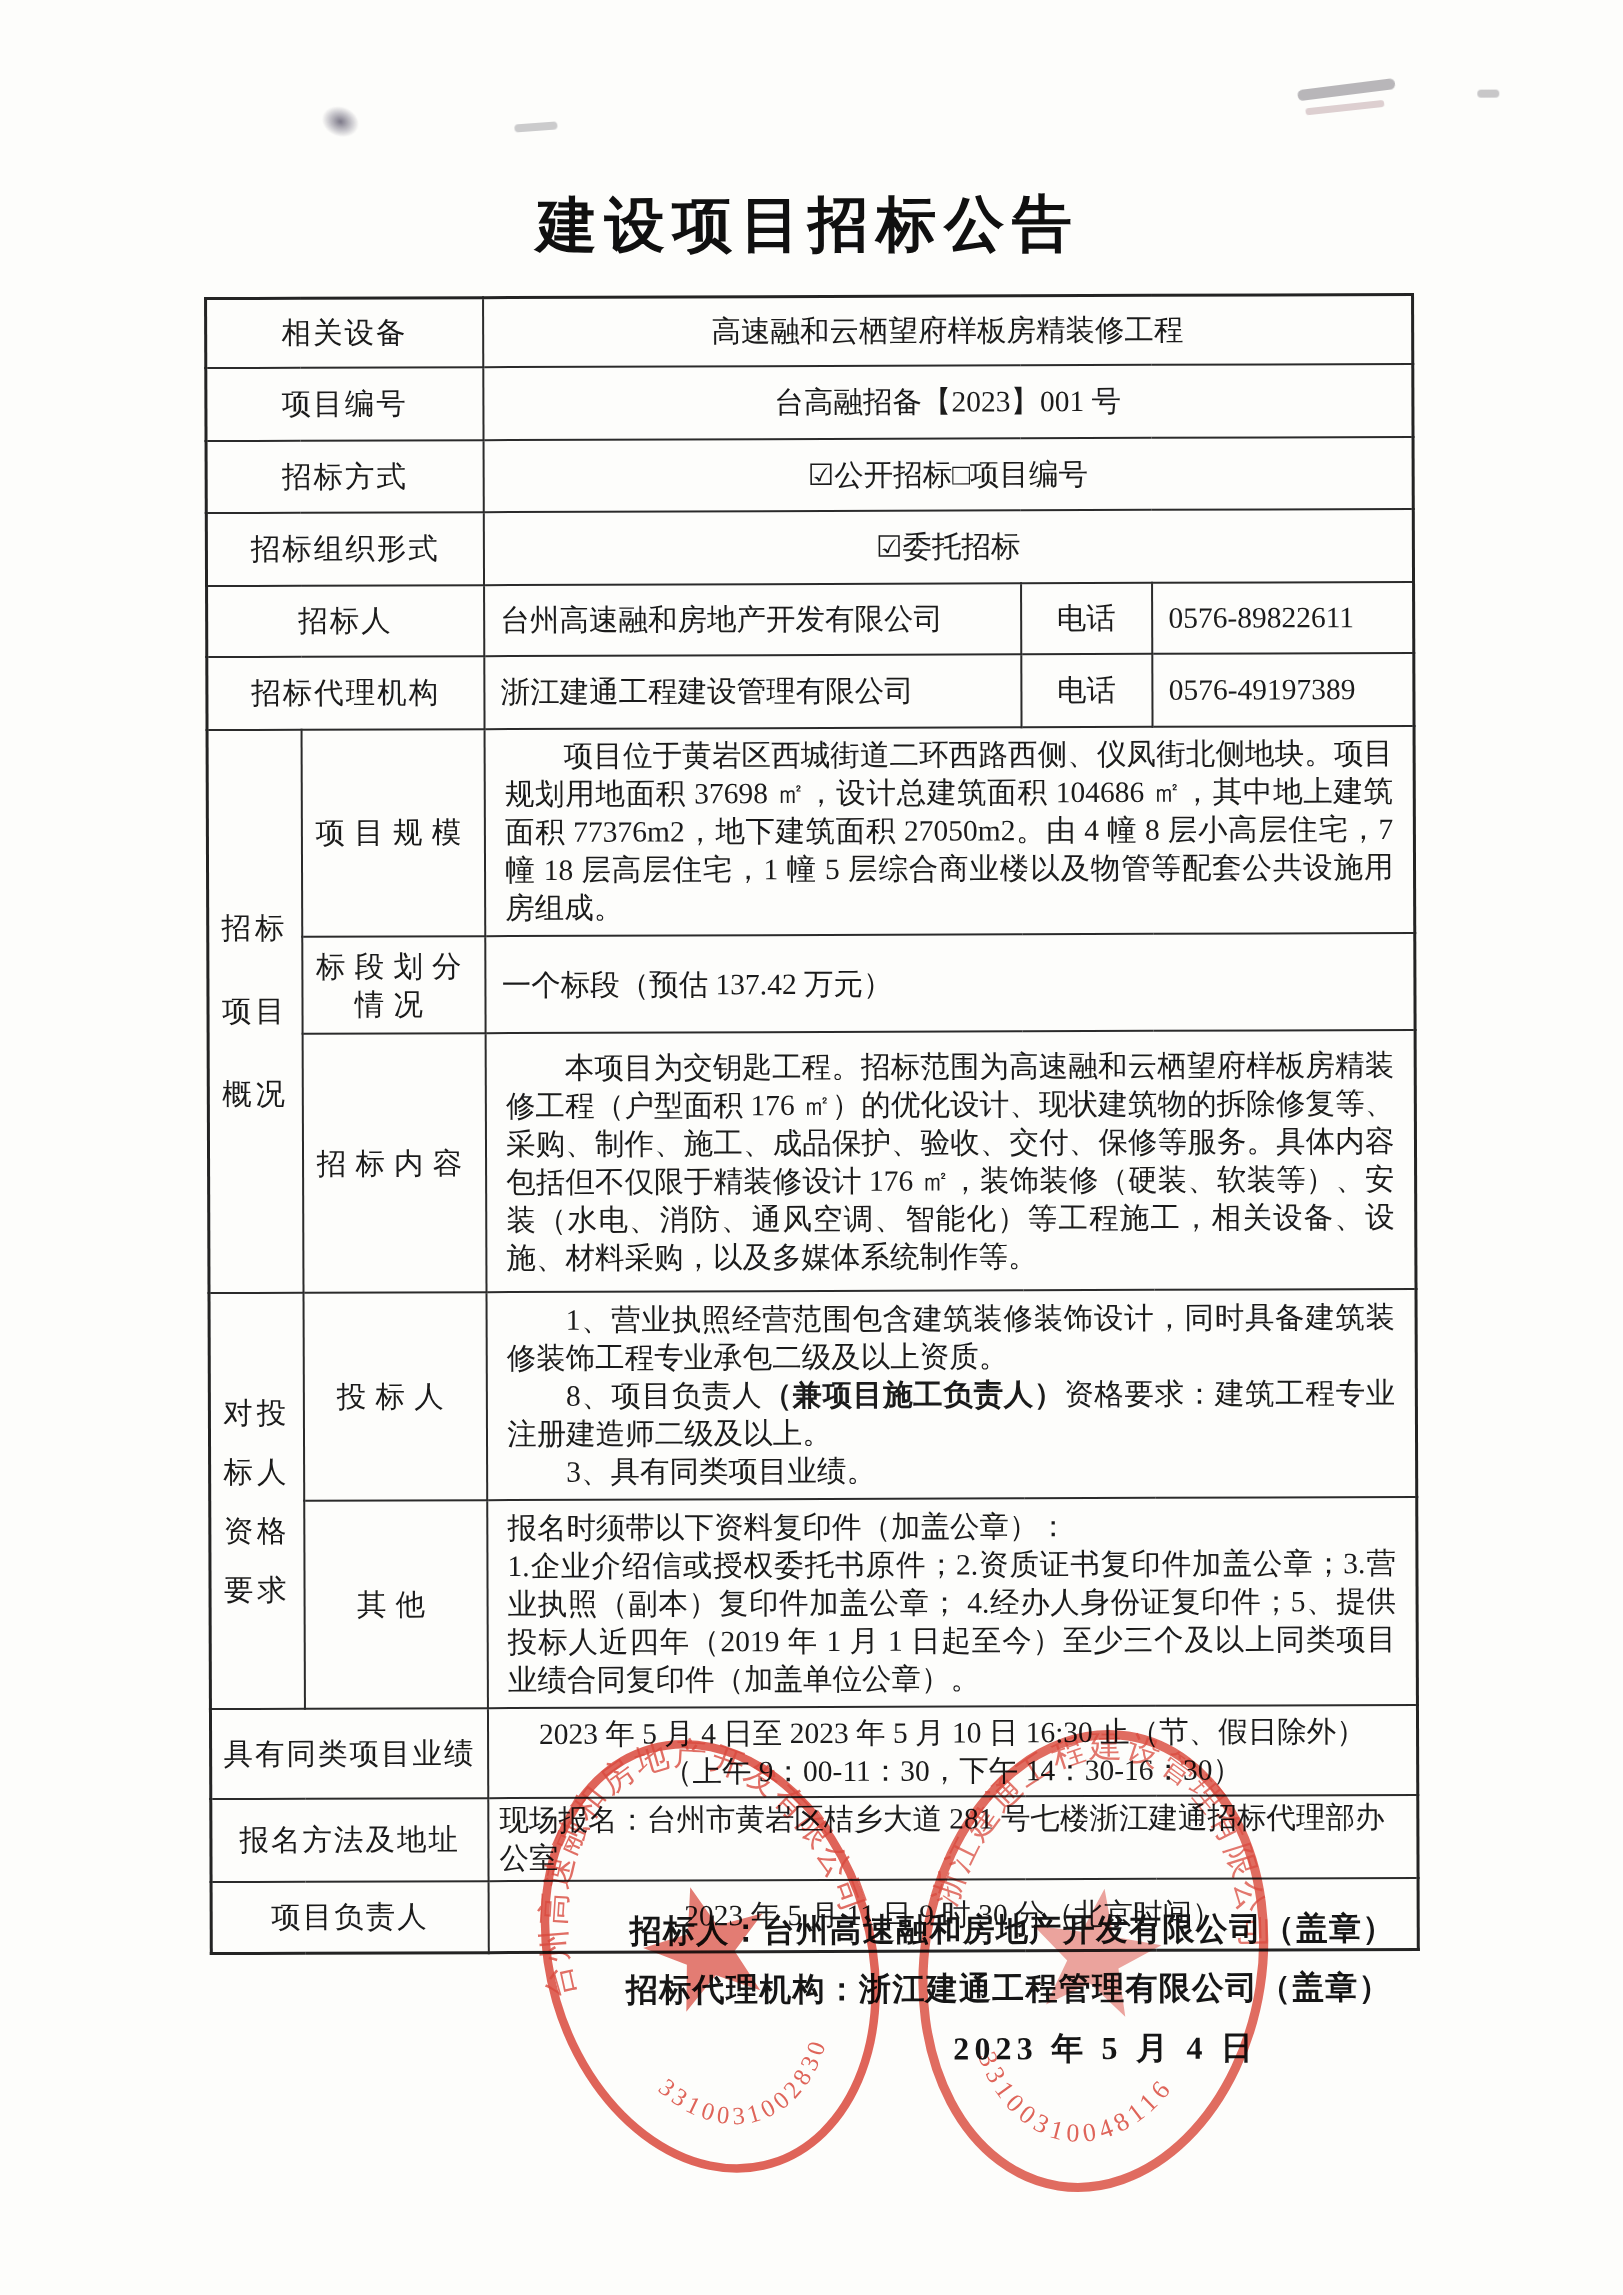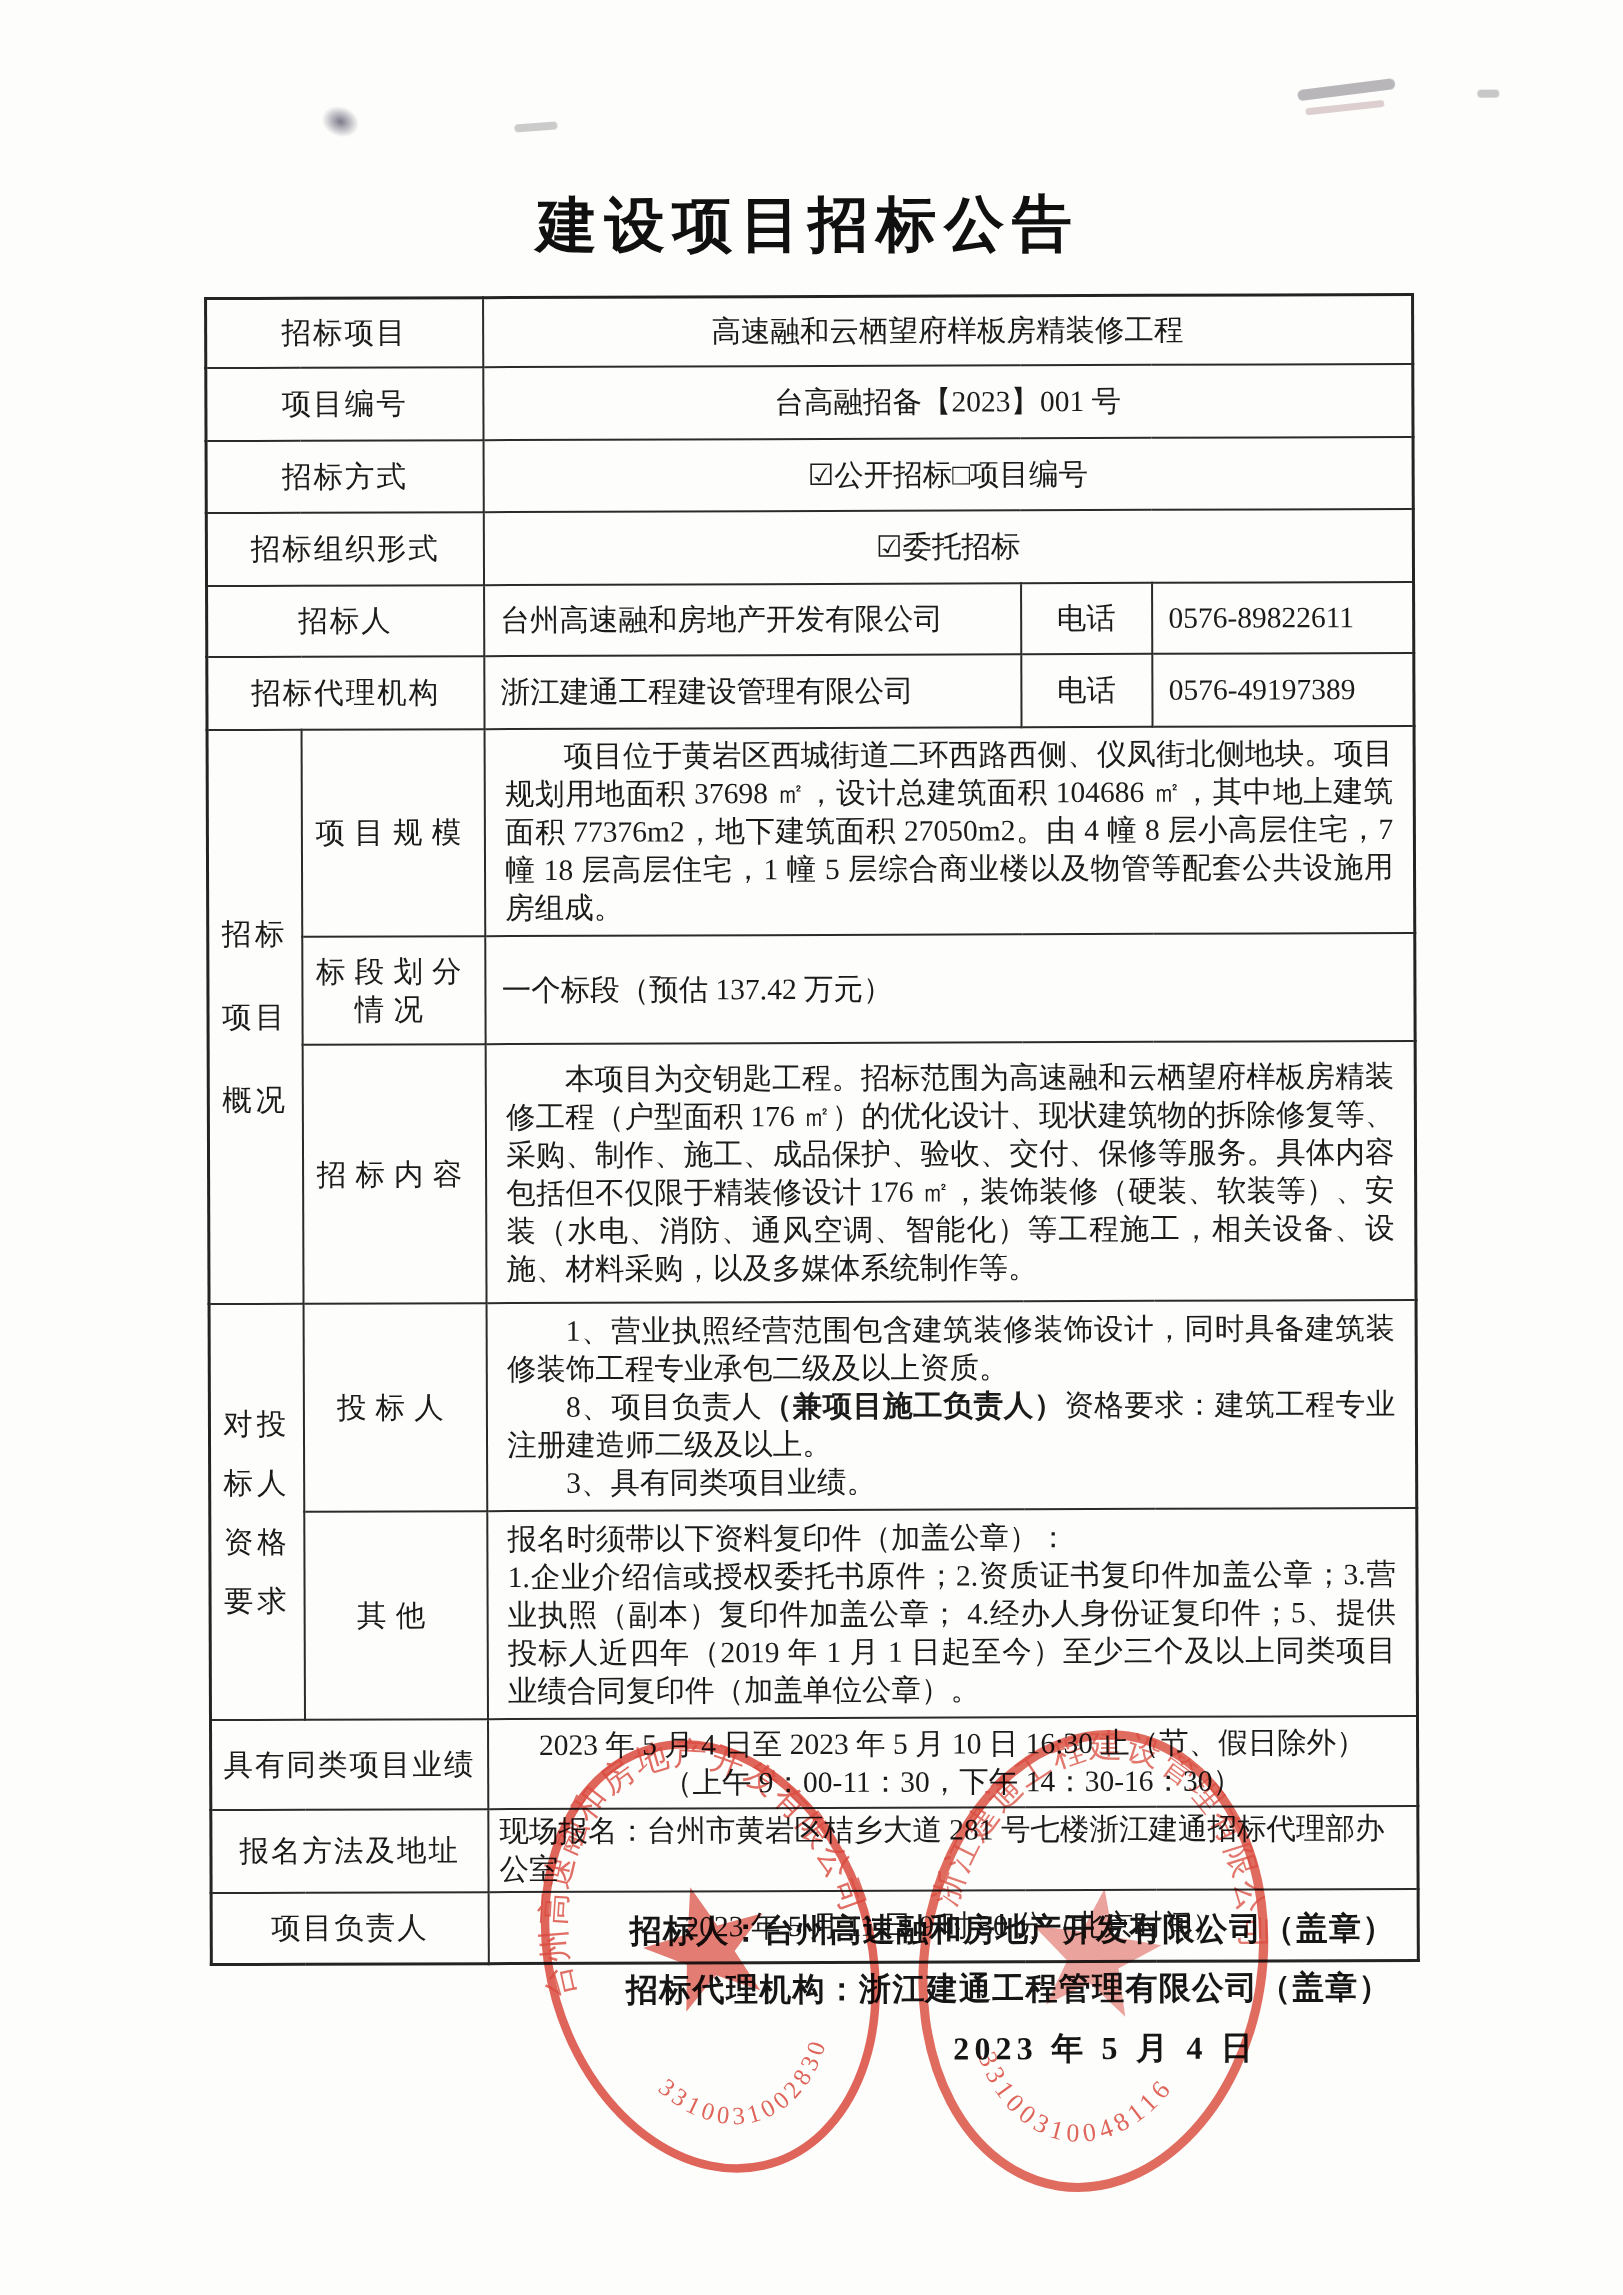--- a/index.html
+++ b/index.html
@@ -17,21 +17,21 @@
     position:absolute;left:207px;top:295px;width:1206px;
     border-collapse:collapse;table-layout:fixed;
     border:3.3px solid #242424;
   }
   td{
     border:2px solid #2b2b2b;vertical-align:middle;
     font-size:29.5px;line-height:38px;color:#1b1b1b;
     padding:0;overflow:hidden;
   }
   td.lab{text-align:center;letter-spacing:2px;}
-  td.sublab{text-align:center;letter-spacing:9.2px;padding:15px 13px;}
+  td.sublab{text-align:center;letter-spacing:9.2px;padding:4px 13px;}
   td.vlab{text-align:center;}
   .vlab-inner{display:flex;flex-direction:column;justify-content:center;gap:45px;letter-spacing:3.9px;}
   .c-center{text-align:center;}
   .cell-pad{padding:5.2px 15.7px;}
   .para{text-align:justify;padding:7.9px 19.6px;}
   .indent{text-indent:2em;}
   .bold-inline{font-weight:bold;}
   .chk-gap{}
   .two-line div{text-align:center;}
   .footer-line{position:absolute;font-size:32px;font-weight:bold;letter-spacing:1.3px;color:#161616;}
@@ -58,21 +58,21 @@
     <colgroup>
       <col style="width:94px">
         <col style="width:183px">
         <col style="width:537px">
         <col style="width:131px">
         <col style="width:262px">
     </colgroup>
 
     <tbody>
         <tr style="height:69px">
-      <td class="lab" colspan="2">招标项目</td>
+      <td class="lab" colspan="2">相关设备</td>
       <td class="c-center" colspan="3">高速融和云栖望府样板房精装修工程</td>
     </tr>
 
     <tr style="height:73px">
       <td class="lab" colspan="2">项目编号</td>
       <td class="c-center" colspan="3">台高融招备【2023】001 号</td>
     </tr>
 
     <tr style="height:72px">
       <td class="lab" colspan="2">招标方式</td>

